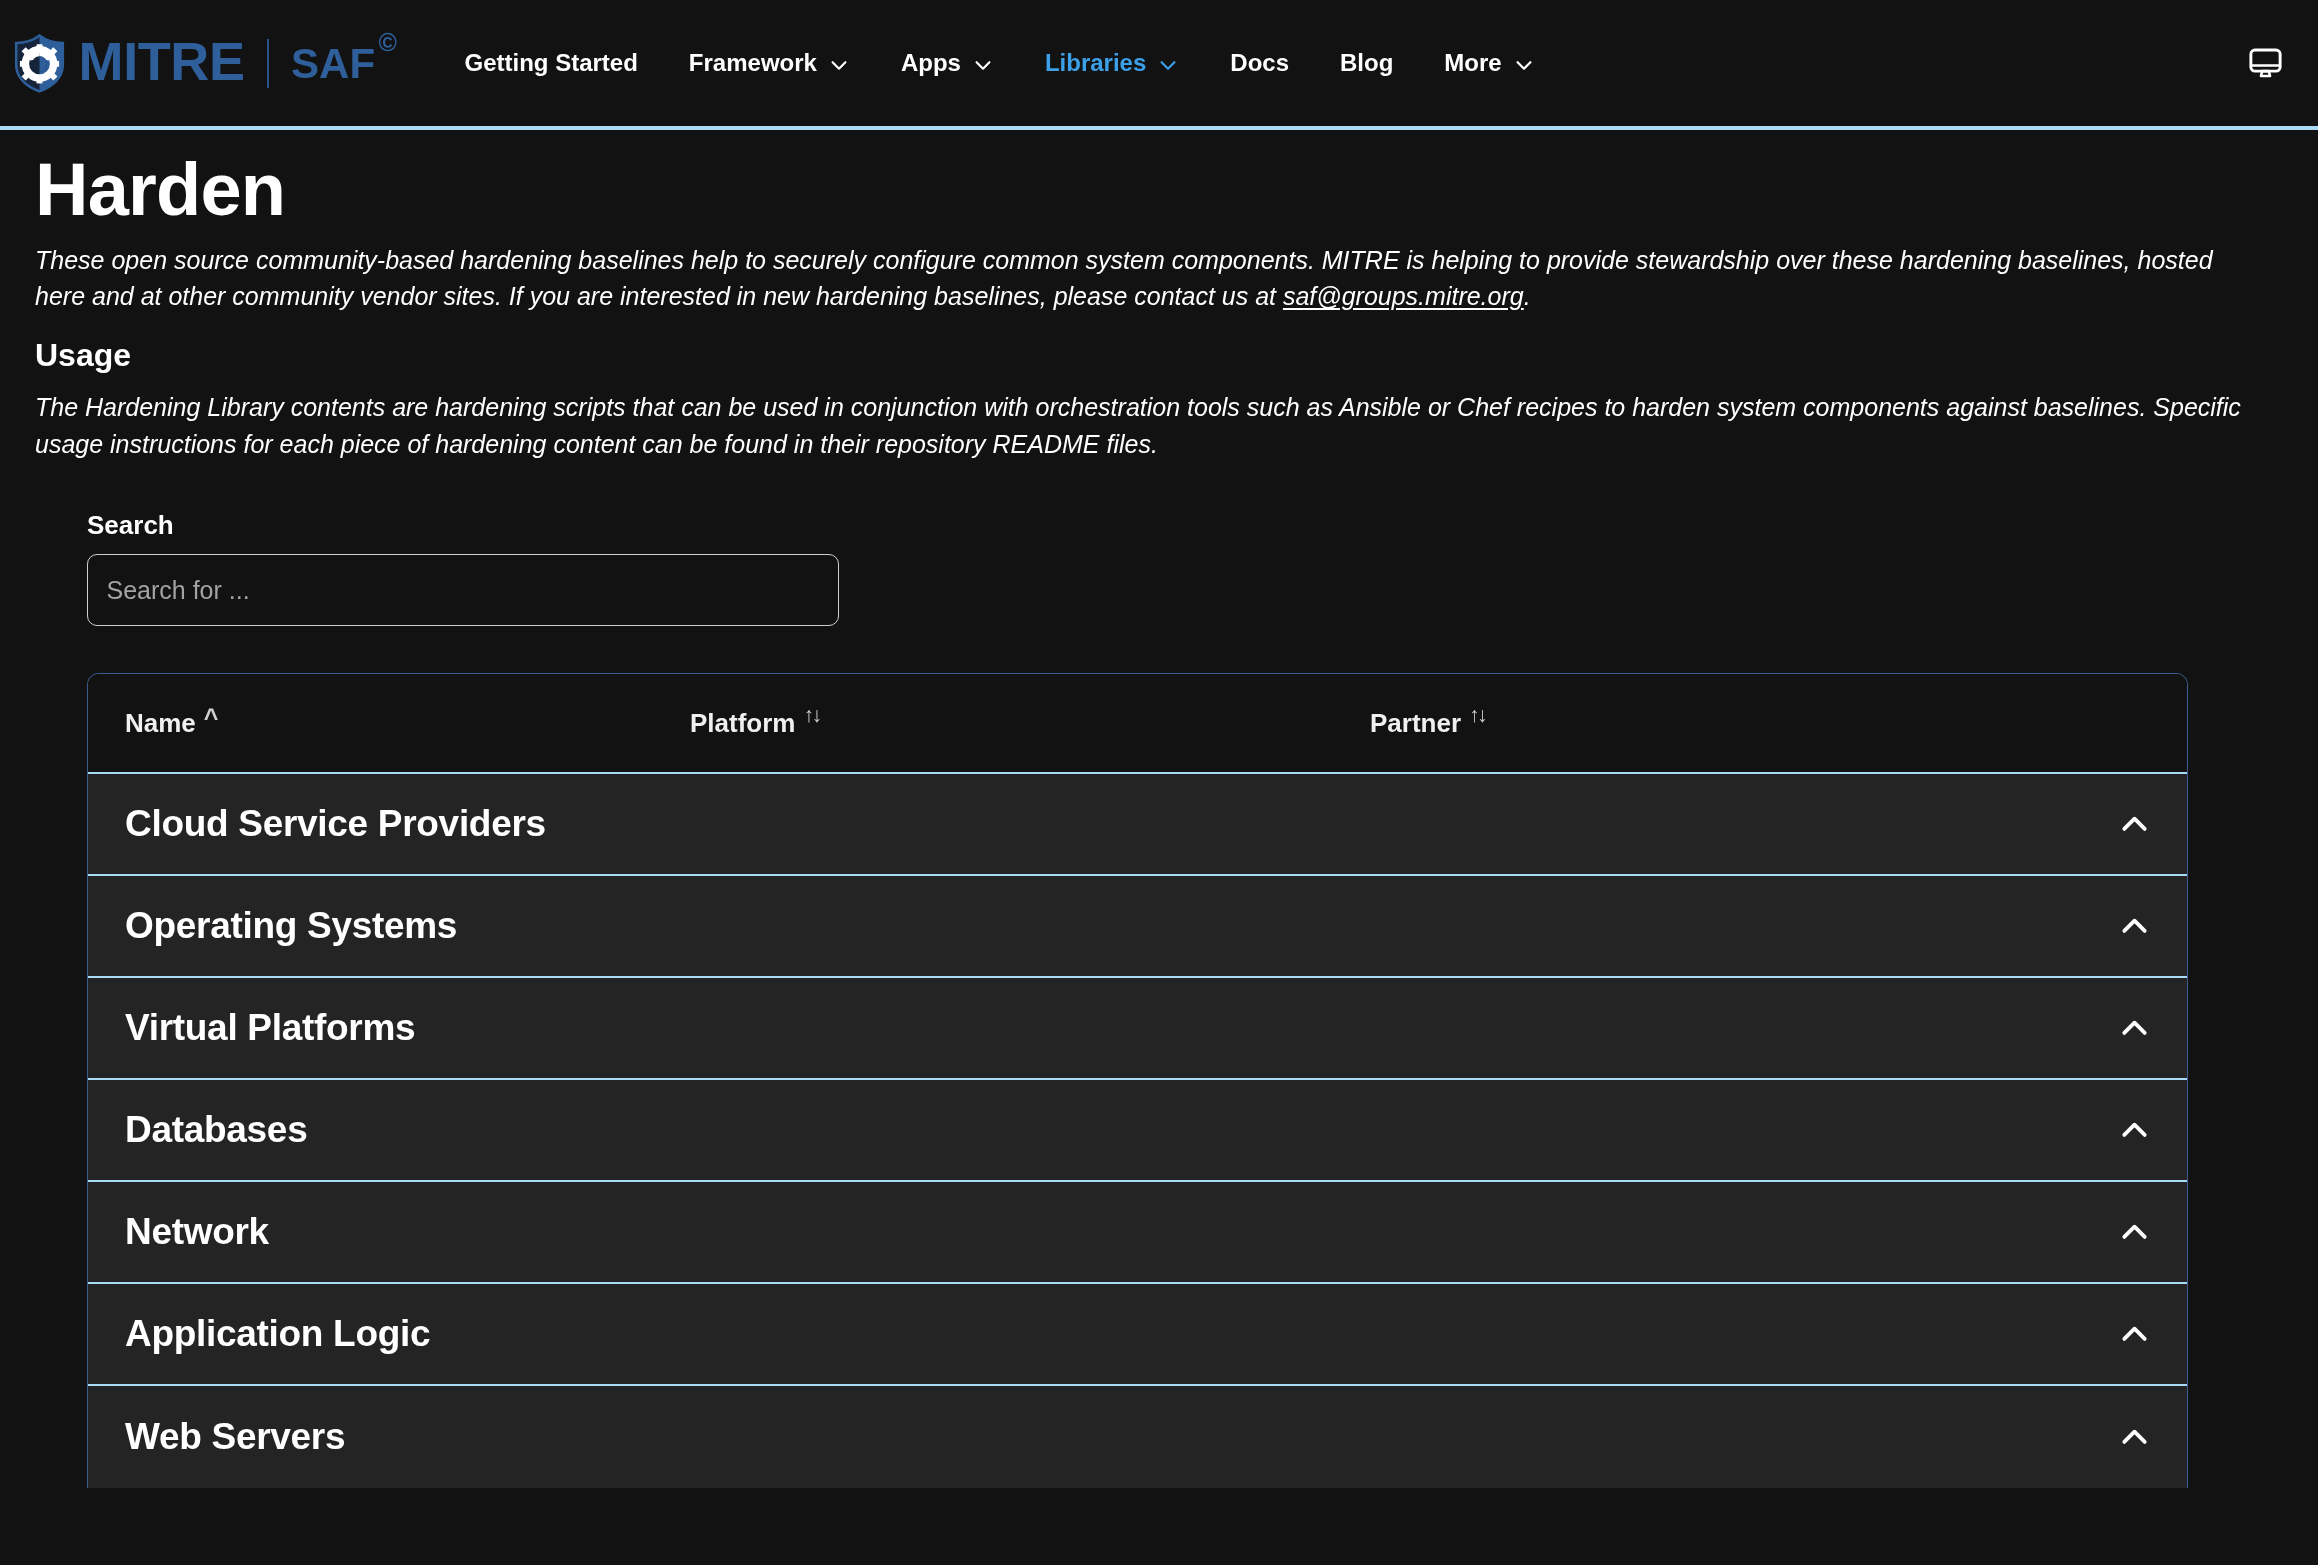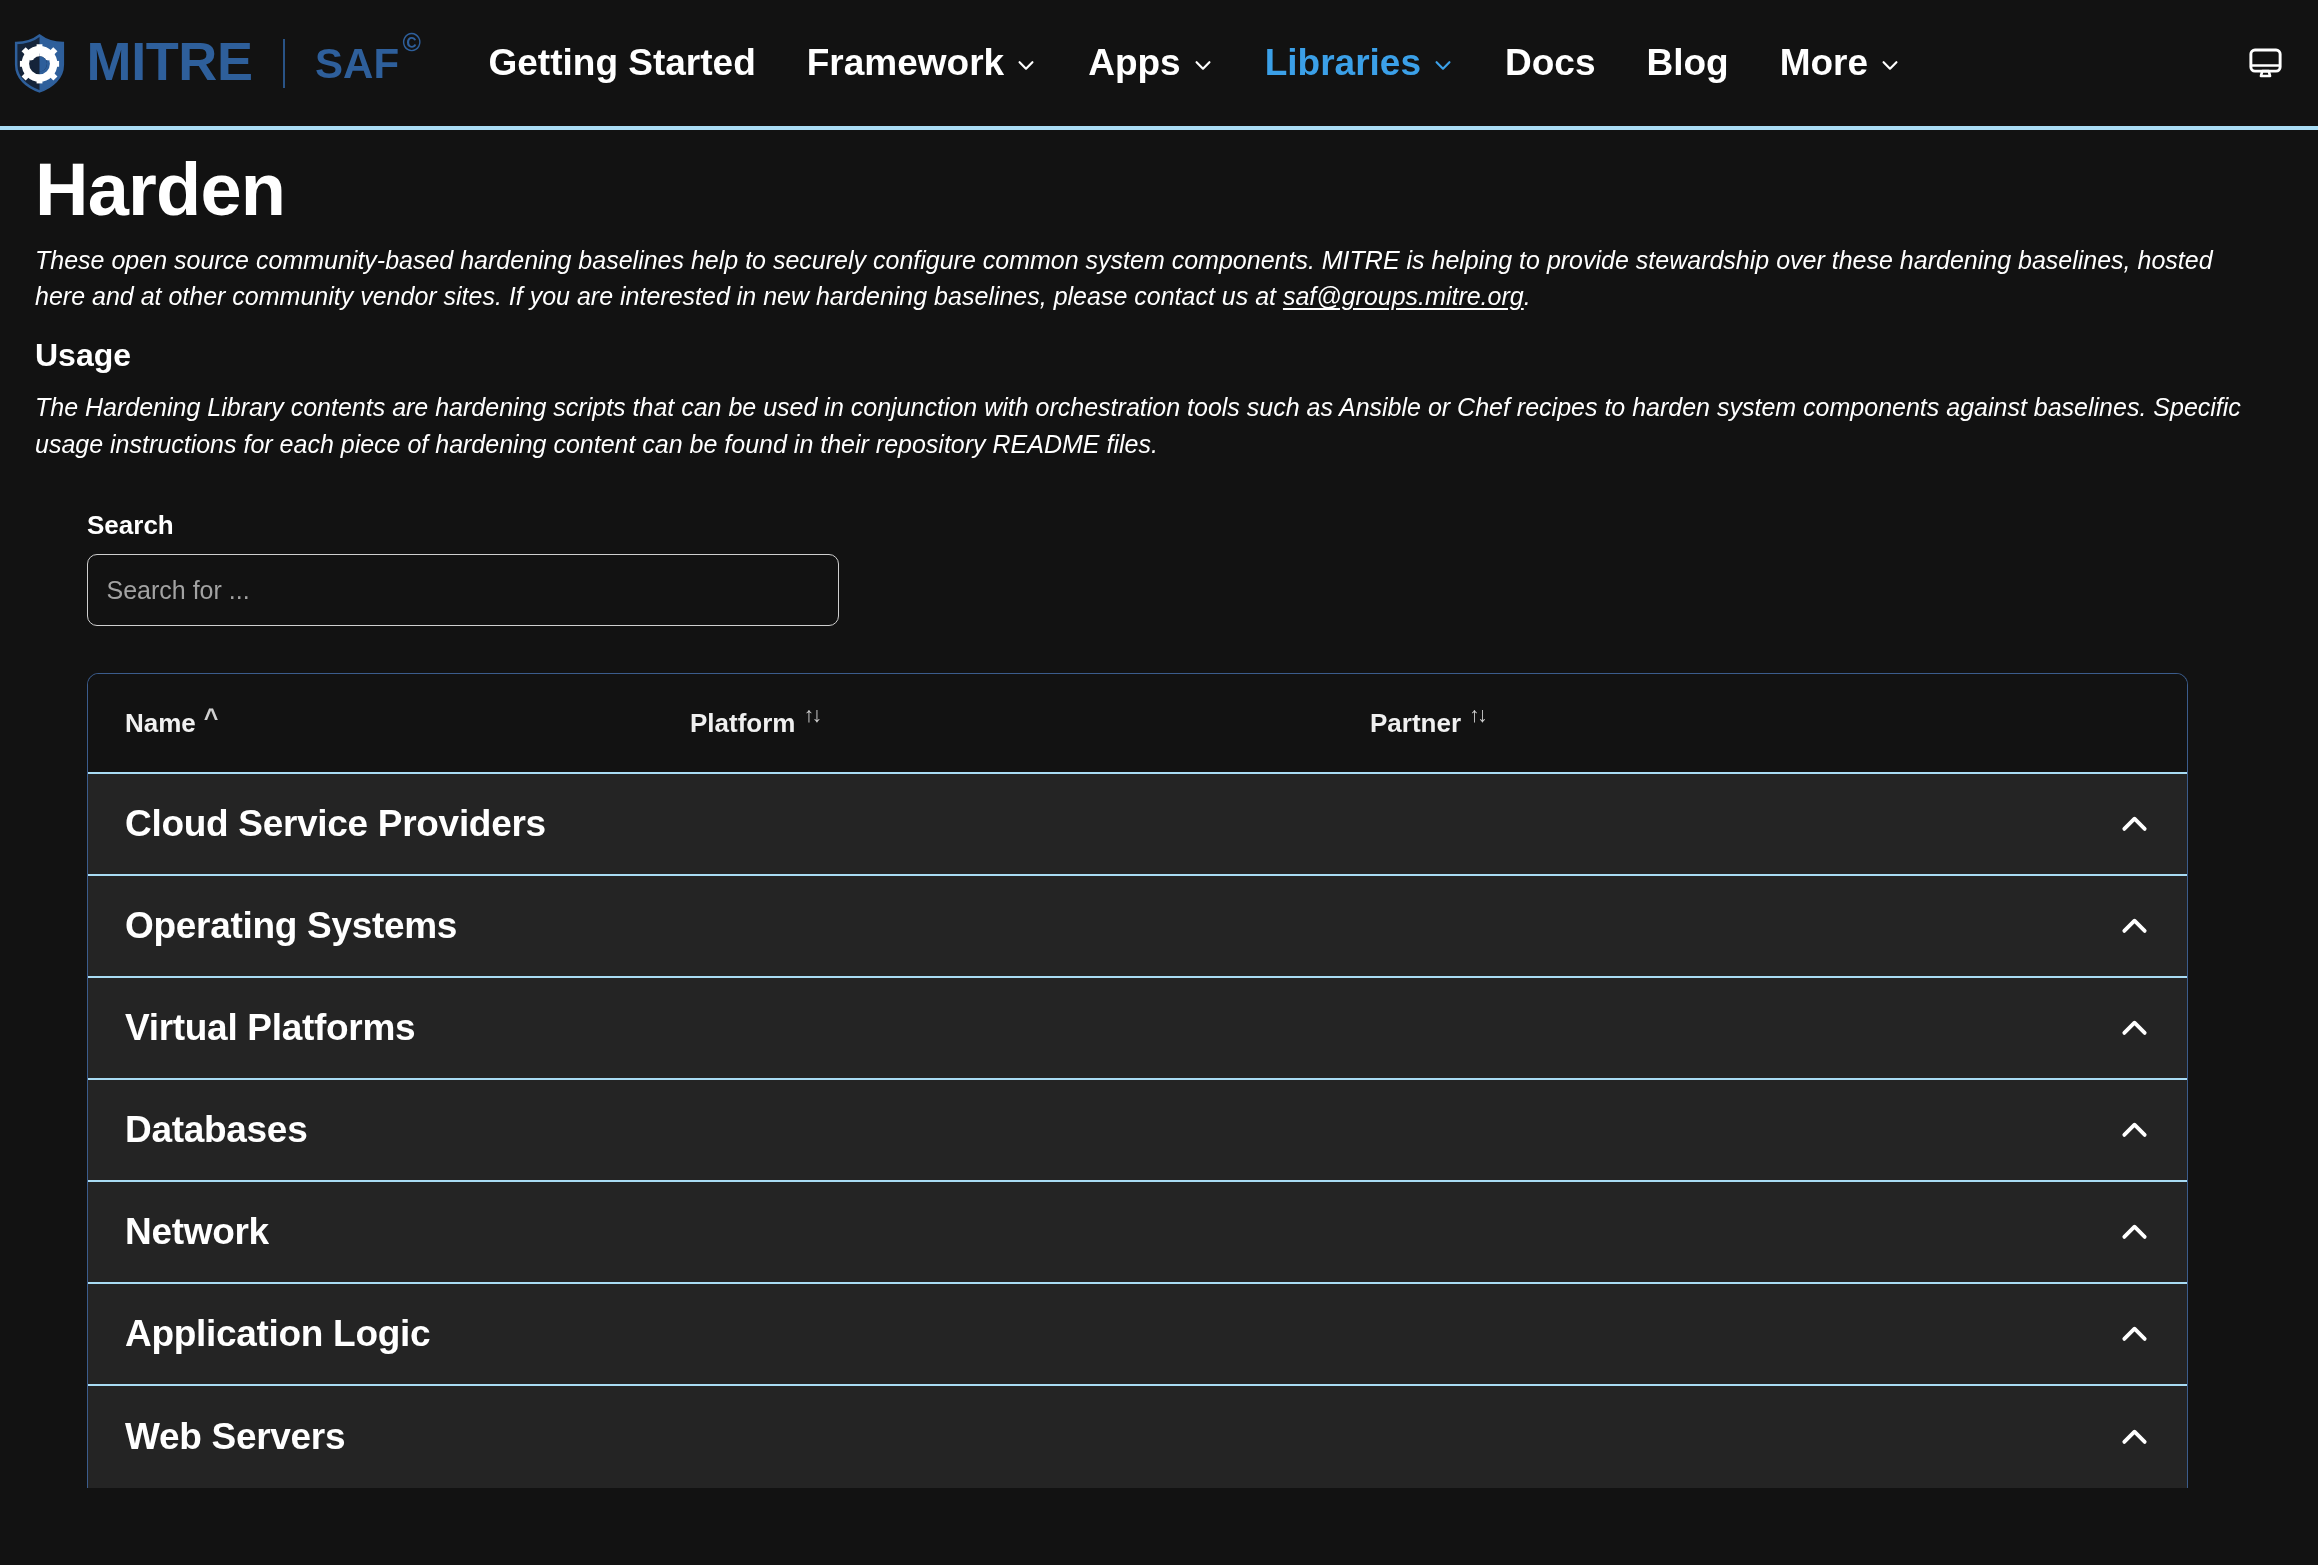--- a/index.html
+++ b/index.html
@@ -24,21 +24,21 @@
     border-bottom: 4.2px solid #a9dcf4;
     display: flex;
     align-items: center;
     padding: 0 0 0 11.8px;
     position: relative;
   }
 
   .brand {
     display: flex;
     align-items: center;
-    gap: 8px;
+    gap: 0px;
     flex: 0 0 auto;
     margin-right: 71px;
   }
 
   .shield-icon {
     width: 55px;
     height: 60px;
     flex: 0 0 auto;
     display: block;
     margin-right: 11.8px;
@@ -84,21 +84,21 @@
     display: flex;
     align-items: center;
     gap: 0px;
     flex: 1 1 auto;
   }
 
   .nav-item {
     display: flex;
     align-items: center;
     gap: 11px;
-    font-size: 37px;
+    font-size: 24px;
     font-weight: 700;
     color: #ffffff;
     padding: 8.4px 0;
     margin-right: 51px;
     cursor: pointer;
     white-space: nowrap;
   }
   .nav-item:last-child { margin-right: 0; }
   .nav-item.active { color: #3ba0e8; }
 

